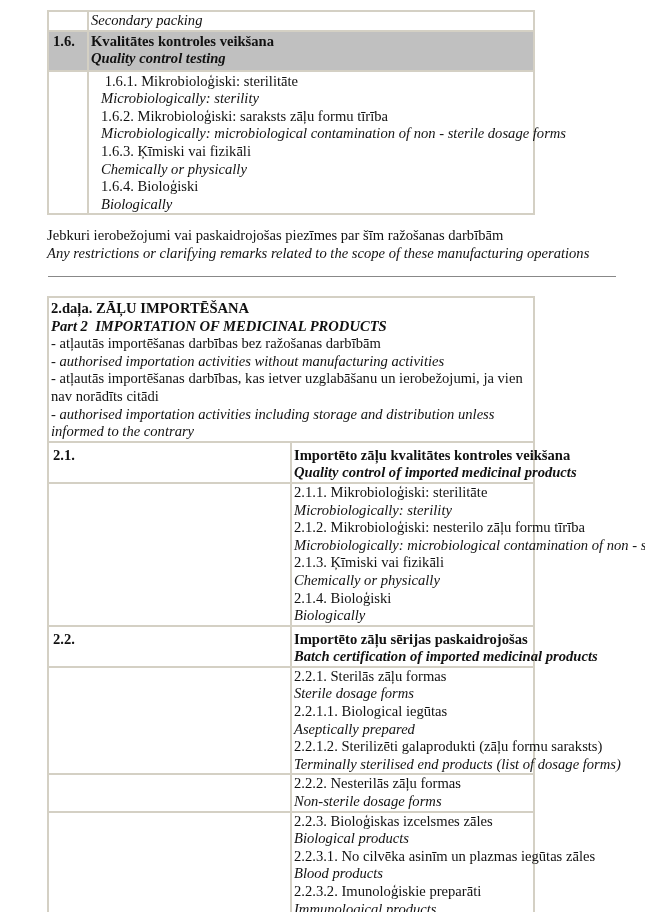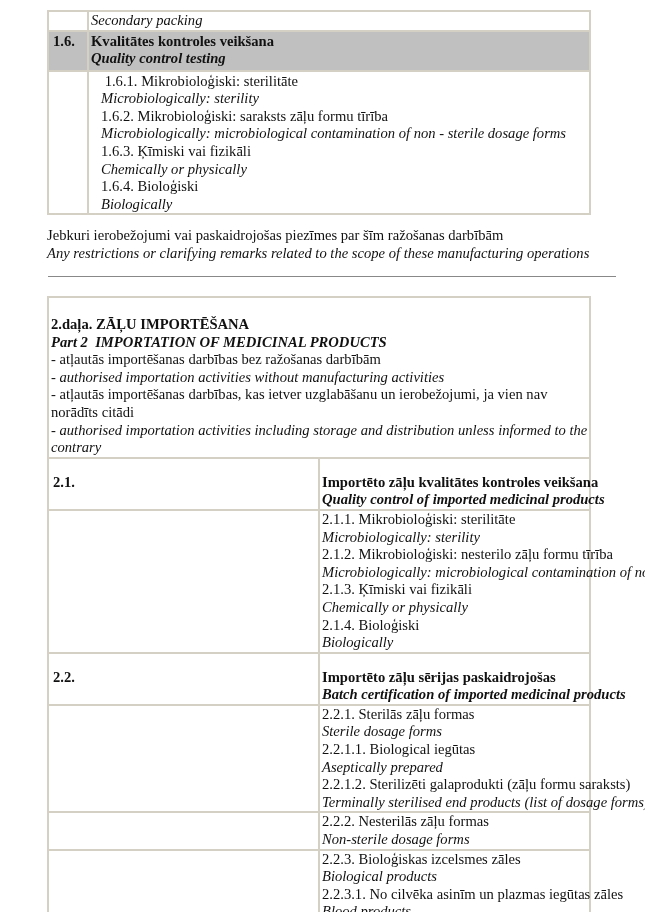--- a/index.html
+++ b/index.html
@@ -8,21 +8,21 @@
     font-family: "Liberation Serif", "DejaVu Serif", serif;
     font-size: 14.6px; color: #111;
   }
   .page { position: absolute; left: 0; top: 0; width: 645px; }
   .i { font-style: italic; }
   .b { font-weight: bold; }
   .line { display: block; line-height: 17.6px; white-space: nowrap; }
 
   table.t {
     position: absolute;
-    left: 47px; width: 544px;
+    left: 47px; width: 488px;
     border-collapse: collapse;
     table-layout: fixed;
   }
   table.t td {
     border: 2px solid #d4d0c4;
     padding: 0 0 0 2px;
     vertical-align: top;
   }
   table.t td.num { width: 34px; font-weight: bold; padding-left: 4px; }
   table.t tr.shade td { background: #c0c0c0; }
@@ -30,23 +30,23 @@
   #t1 { top: 10px; }
   #t1 tr.r0 td { height: 17px; }
   #t1 tr.r1 td { height: 37px; padding-top: 1px; }
   #t1 tr.r2 td { height: 140px; padding-top: 1px; padding-left: 12px; }
 
   .remarks { position: absolute; left: 47px; top: 226px; }
   .remarks .line { line-height: 18px; }
   .hr { position: absolute; left: 48px; top: 276px; width: 568px; height: 0; border-top: 1px solid #888; }
 
   #t2 { top: 296px; }
-  #t2 td.full { padding-top: 18px; }
+  #t2 td.full { padding-top: 2px; }
   #t2 td.full .wrap { white-space: normal; }
-  #t2 tr.hd td { padding-top: 15px; margin-left: 44px; }
+  #t2 tr.hd td { padding-top: 4px; margin-left: 44px; }
 </style>
 </head>
 <body>
 
 <div class="page">
 
   <table class="t" id="t1">
     <tbody>
         <tr class="r0">
       <td class="num"></td>

